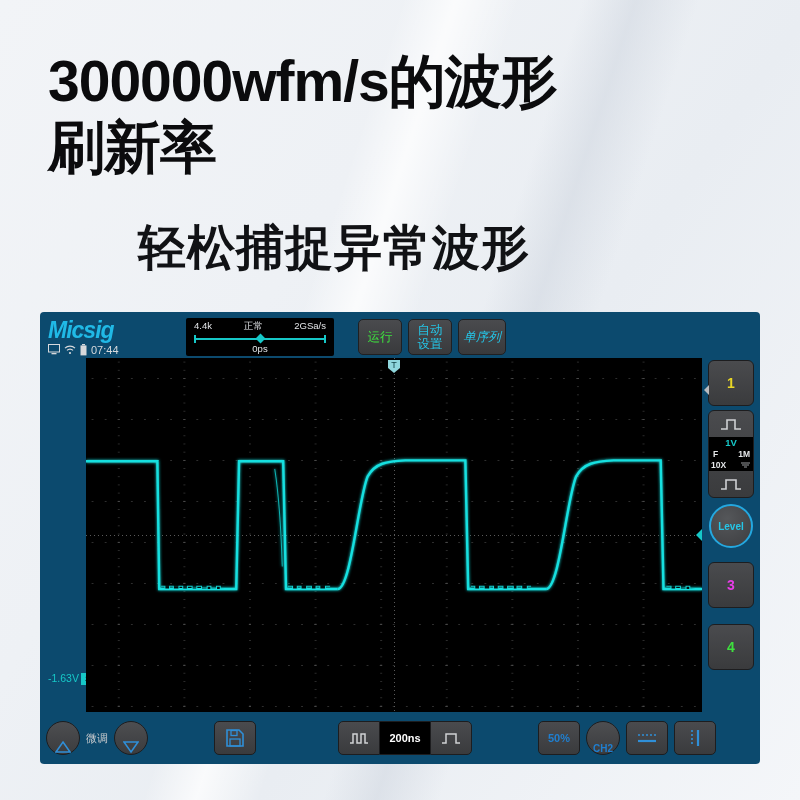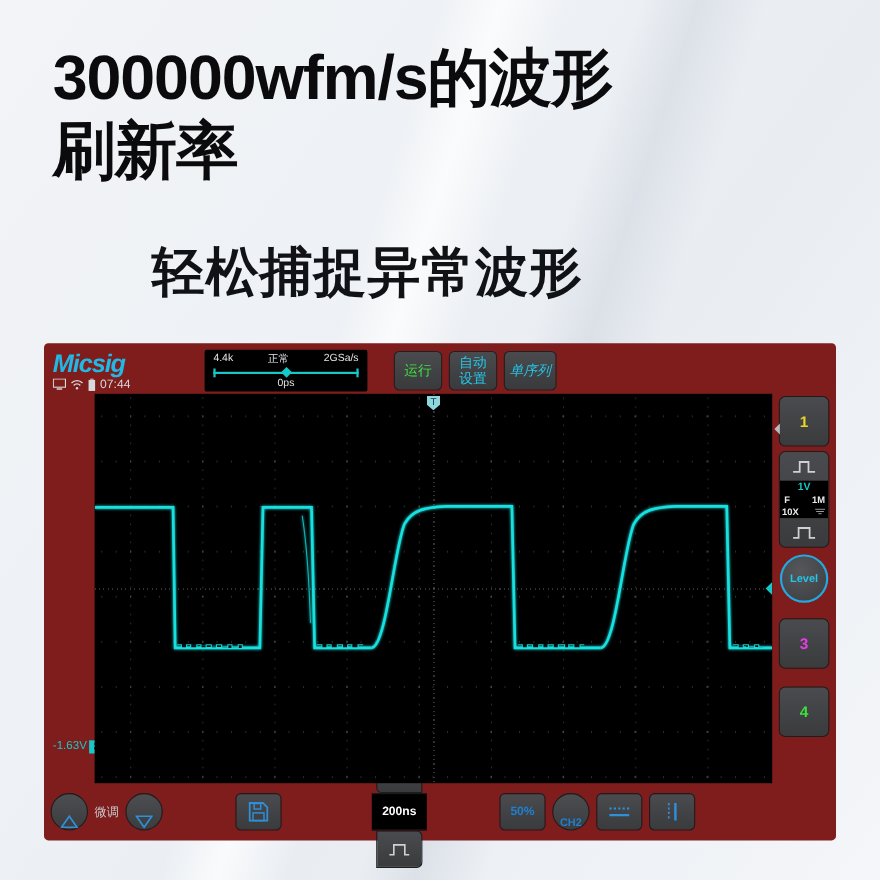--- a/index.html
+++ b/index.html
@@ -13,33 +13,33 @@
 
   
   .bg-sheen { position:absolute; inset:0; pointer-events:none;
     background:
       linear-gradient(108deg, rgba(255,255,255,0) 38%, rgba(255,255,255,.75) 43%, rgba(255,255,255,0) 49%),
       linear-gradient(108deg, rgba(205,212,222,0) 55%, rgba(205,212,222,.5) 60%, rgba(205,212,222,0) 66%);
   }
 
   
   .headline {
-    position:absolute; left:48px; top:38px; width:700px;
+    position:absolute; left:48px; top:48px; width:700px;
     font-size:57px; line-height:1.16; font-weight:bold; color:#0b0b0d;
     letter-spacing:-1px;
   }
   .subhead {
     position:absolute; left:138px; top:216px;
     font-size:48px; font-weight:bold; color:#111215; letter-spacing:1px;
   }
 
   
   .scope {
     position:absolute; left:40px; top:312px; width:720px; height:452px;
-    background:#7f1d1d; border-radius:4px;
+    background:#0c4a6e; border-radius:4px;
     display:flex; flex-direction:column;
   }
 
   
   .topbar { height:46px; display:flex; align-items:center; padding:4px 6px 0 8px; gap:6px; }
 
   .brand { width:104px; flex:none; }
   .brand-name {
     color:#20b9e6; font-size:23px; font-weight:bold; font-style:italic;
     letter-spacing:-1px; line-height:1;
@@ -178,21 +178,21 @@
     width:34px; height:34px; border-radius:50%; flex:none;
     background:linear-gradient(180deg,#4d4e51,#3b3c3e); border:1px solid #1d1d1f;
     display:flex; align-items:flex-end; justify-content:center;
   }
   .fine-lbl { color:#c9cbce; font-size:11px; }
   .sq-btn {
     width:42px; height:34px; border-radius:5px; flex:none;
     background:linear-gradient(180deg,#4a4b4e,#3a3b3d); border:1px solid #1d1d1f;
     display:flex; align-items:center; justify-content:center;
   }
-  .tb-group { display:flex; align-items:center;flex-direction:column; }
+  .tb-group { display:flex; align-items:center; }
   .tb-group .sq-btn { border-radius:0; }
   .tb-group .sq-btn:first-child { border-radius:5px 0 0 5px; }
   .tb-group .sq-btn:last-child { border-radius:0 5px 5px 0; }
   .tb-val {
     height:34px; min-width:50px; padding:0 7px; background:#000;
     color:#fff; font-size:11px; font-weight:bold;
     display:flex; align-items:center; justify-content:center;
     border-top:1px solid #1d1d1f; border-bottom:1px solid #1d1d1f;
   }
   .blue-txt { color:#1f7fd0; font-size:11px; font-weight:bold; } .sp-md { width:54px; } .sp-lg { width:70px; }

